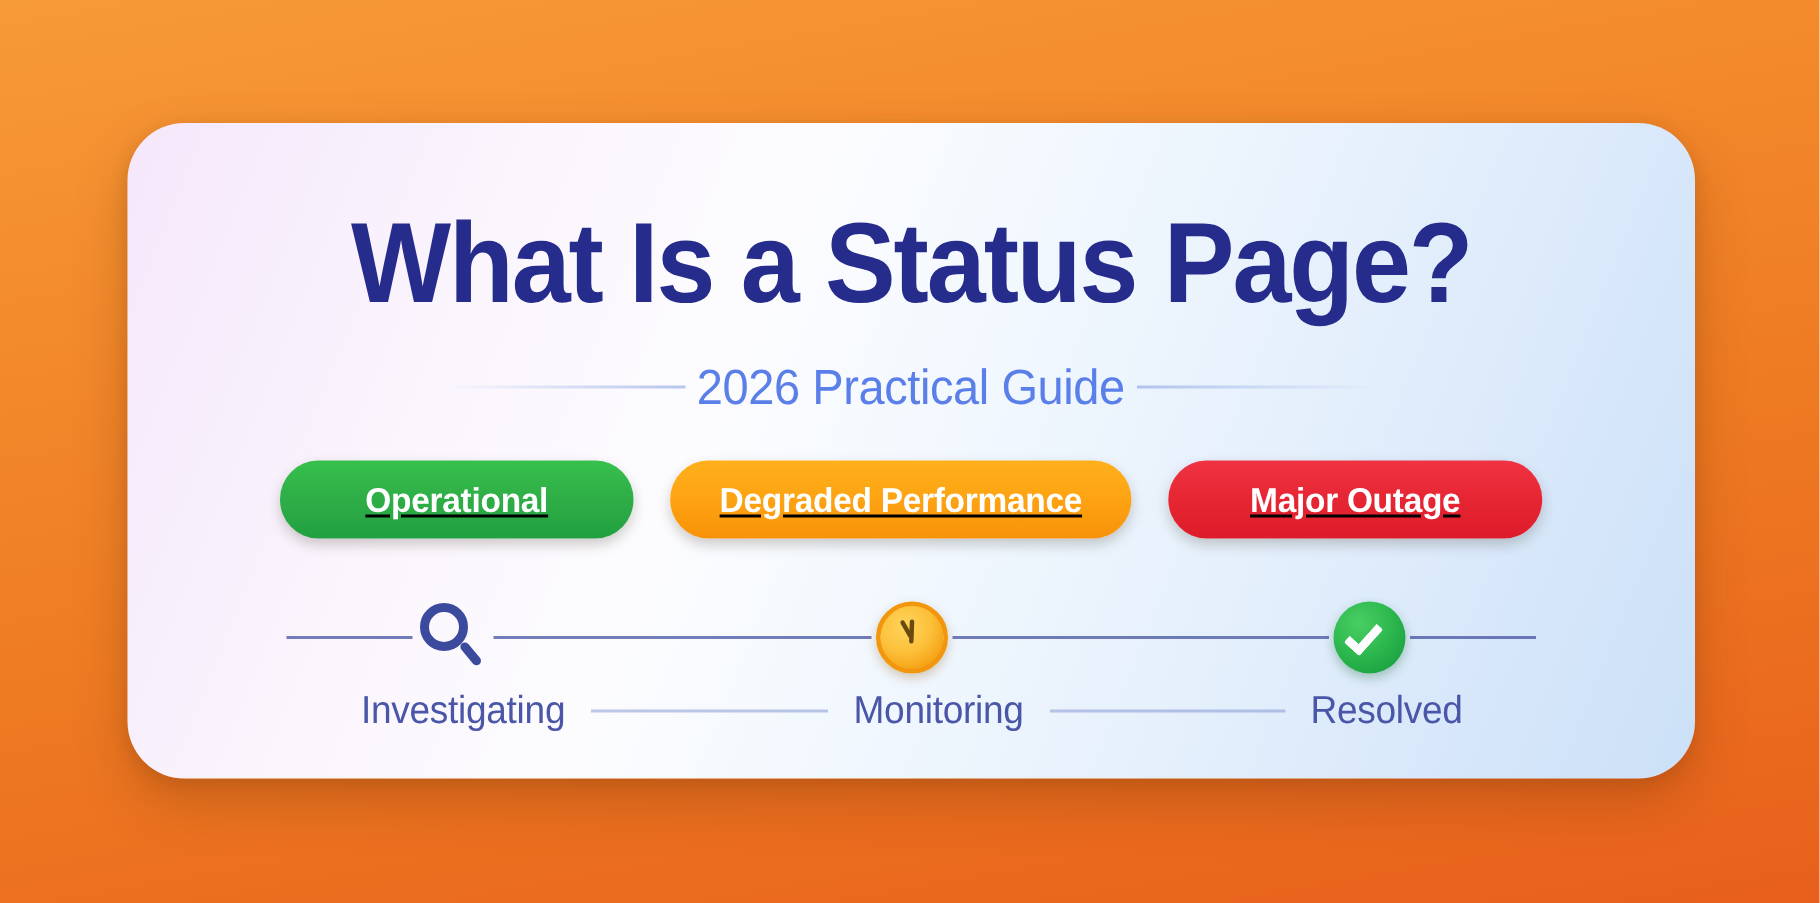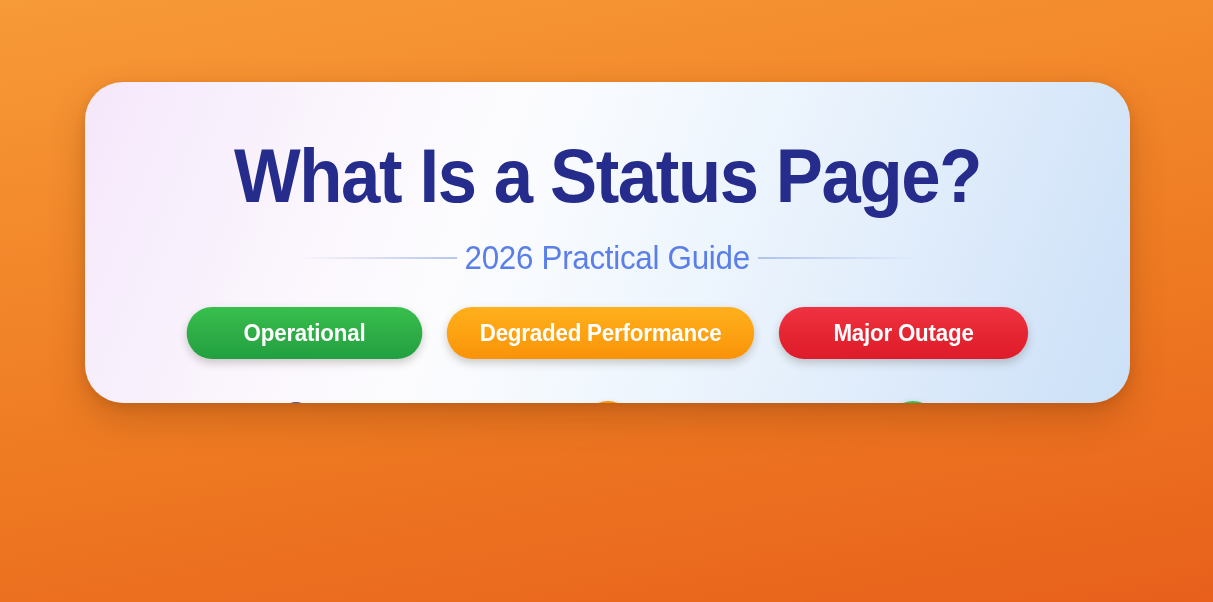--- a/index.html
+++ b/index.html
@@ -16,21 +16,21 @@
         #f38a2c 28%,
         #ee7a22 58%,
         #e8601c 100%);
     position:relative;
   }
 
   
   #hero-card {
     position:absolute;
     left:85px; top:82px;
-    width:1045px; height:321px;
+    width:1045px; height:437px;
     border-radius:38px;
     background:linear-gradient(112deg,
         #f6e7fb 0%,
         #f7eefc 11%,
         #fbf6fd 24%,
         #fcfcfe 38%,
         #f2f8fe 52%,
         #e7f1fc 68%,
         #d9e8fa 84%,
         #cbe0f7 100%);
@@ -70,20 +70,21 @@
     letter-spacing:-.3px;
     transform:scaleX(.95);
     white-space:nowrap;
   }
 
   
   #status-pills {
     position:absolute; left:0; right:0; top:225px;
     display:flex; justify-content:center; align-items:center;
     gap:16px;
+    text-decoration:underline;
   }
   .pill {
     height:52px;
     border-radius:26px;
     display:flex; align-items:center; justify-content:center;
     color:#fff;
     font-size:23px;
     font-weight:bold;
     letter-spacing:-.2px;
     padding:0 34px;
@@ -261,15 +262,24 @@
 
       <span class="node">
         <span class="check-circle">
           <span class="tick"></span>
         </span>
       </span>
 
       <span class="track-seg edge"></span>
     </div>
 
+    <div id="timeline-labels">
+      <span class="label-spacer"></span>
+      <span class="tl-label">Investigating</span>
+      <span class="label-rule"></span>
+      <span class="tl-label">Monitoring</span>
+      <span class="label-rule"></span>
+      <span class="tl-label">Resolved</span>
+      <span class="label-spacer"></span>
+    </div>
 
   </div>
 </div>
 
 </body></html>

